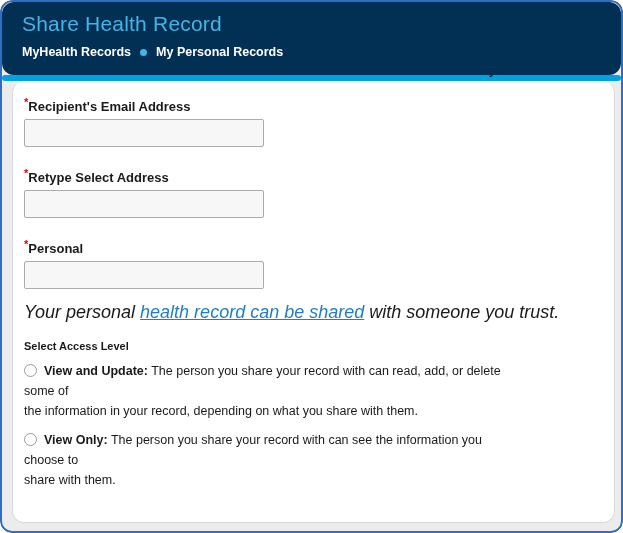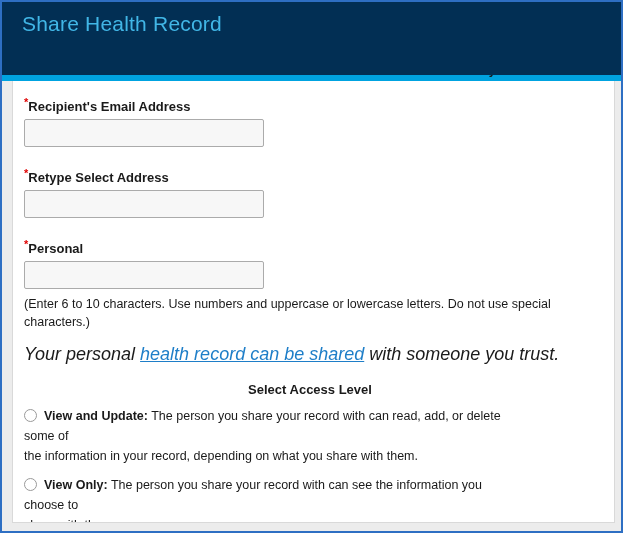--- a/index.html
+++ b/index.html
@@ -1,15 +1,15 @@
 <!DOCTYPE html>
 <html><head>
 <meta charset="utf-8">
 <style>
-  * { margin: 0; padding: 0; box-sizing: border-box; }
+  * { margin: 0; padding: 0; box-sizing: border-box; border-radius: 12px; }
   html, body { width: 623px; height: 533px; }
   body { font-family: "Liberation Sans", sans-serif; color: #1a1a1a; }
 
   .page {
     position: relative; width: 623px; height: 533px;
     background: #ececec; border: 2px solid #2e6fc3; overflow: hidden;
   }
 
   
   .header {
@@ -45,54 +45,55 @@
     display: block; width: 240px; height: 28px; background: #f7f7f7;
     border: 1px solid #ababab; border-radius: 2px; margin-bottom: 20px;
     font-family: "Liberation Sans", sans-serif; font-size: 13px; padding: 0 6px;
   }
   .text-input:last-of-type { margin-bottom: 0; }
 
   .hint { font-size: 12.5px; line-height: 18px; margin-top: 6px; white-space: pre-line; max-width: 560px; }
   .share-note { font-size: 18px; font-style: italic; margin-top: 13px; }
   .share-link { color: #1e7ec8; text-decoration: underline; cursor: pointer; }
 
-  .access-heading { font-size: 13px; font-weight: bold; margin-top: 17px; text-align: center; }
+  .access-heading { font-size: 11px; font-weight: bold; margin-top: 17px; }
   .radio-row { margin-top: 9px; font-size: 12.5px; line-height: 20px; max-width: 480px; }
   .radio-circle {
     display: inline-block; width: 13px; height: 13px; border: 1px solid #9a9a9a;
     border-radius: 50%; background: #fff; margin-right: 7px; vertical-align: -2px;
   }
   .radio-lead { font-weight: bold; }
   .radio-desc { white-space: pre-line; }
 </style>
 </head>
 <body>
 
 <div class="page">
 
   <span class="mandatory-clip">mandatory field</span>
 
   <div class="header">
     <div class="page-title">Share Health Record</div>
+    <div class="breadcrumb">
+      <span>MyHealth Records</span><span class="crumb-sep"></span><span>My Personal Records</span>
+    </div>
   </div>
   <div class="accent-bar"></div>
 
   <div class="panel">
 
     <div class="field-label"><span class="req">*</span><span>Recipient's Email Address</span></div>
     <input class="text-input" type="text" value="" style="">
 
     <div class="field-label"><span class="req">*</span><span>Retype Select Address</span></div>
     <input class="text-input" type="text" value="" style="">
 
     <div class="field-label"><span class="req">*</span><span>Personal</span></div>
     <input class="text-input" type="text" value="" style="">
 
-    <div class="hint">(Enter 6 to 10 characters. Use numbers and uppercase or lowercase letters. Do not use special
-characters.)</div>
 
     <div class="share-note"><span>Your personal </span><span class="share-link">health record can be shared</span><span> with someone you trust.</span></div>
 
     <div class="access-heading">Select Access Level</div>
 
     <div class="radio-row"><span class="radio-circle"></span><span class="radio-lead">View and Update:</span><span class="radio-desc"> The person you share your record with can read, add, or delete some of
 the information in your record, depending on what you share with them.</span></div>
 
     <div class="radio-row"><span class="radio-circle"></span><span class="radio-lead">View Only:</span><span class="radio-desc"> The person you share your record with can see the information you choose to
 share with them.</span></div>

